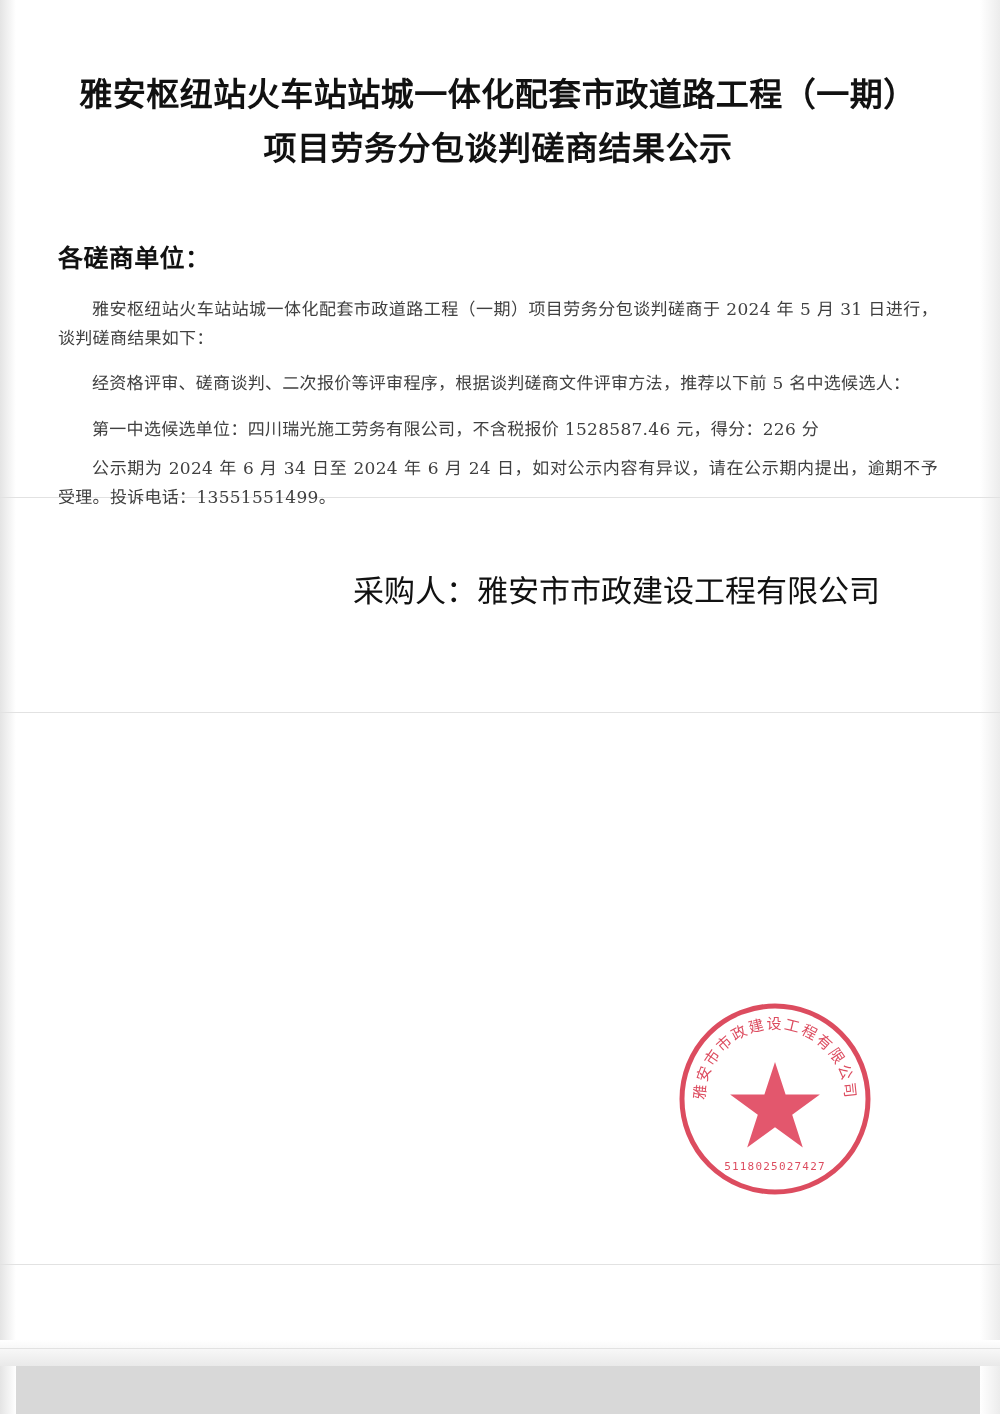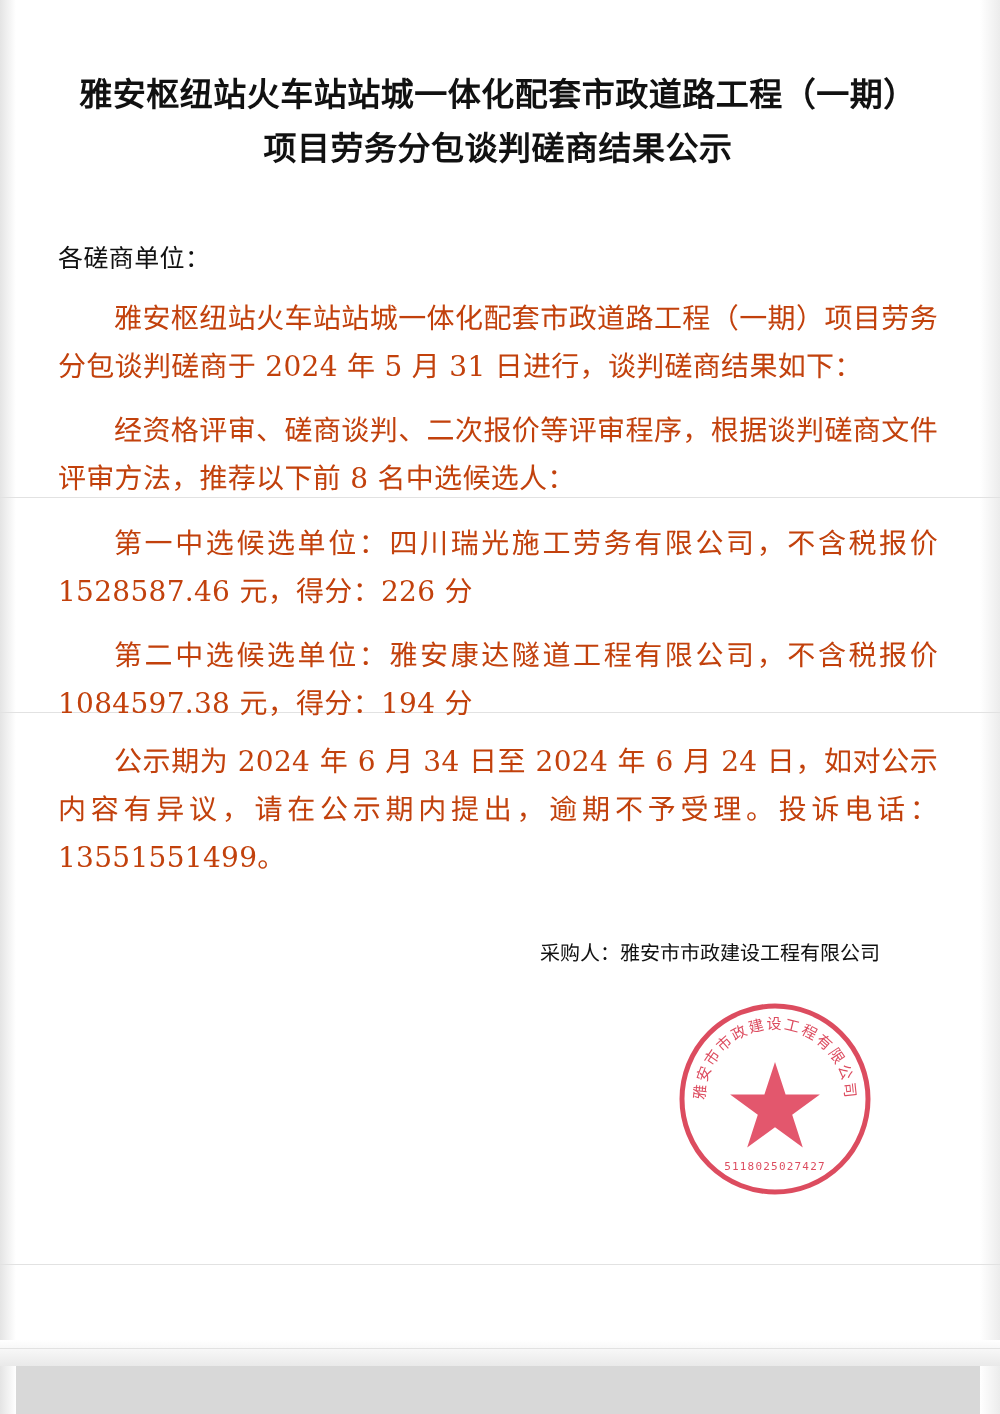--- a/index.html
+++ b/index.html
@@ -75,38 +75,39 @@
     letter-spacing: 0.5px;
     margin: 0 14px 0 14px;
   }
 
   .salutation {
     margin-top: 62px;
     font-size: 25px;
     line-height: 1.6;
     color: #111;
     letter-spacing: 0.4px;
+    font-weight: bold;
   }
 
   p.body-para {
     margin: 16px 0 0 0;
-    font-size: 28px;
+    font-size: 17px;
     line-height: 1.72;
-    color: #c2410c;
+    color: #404040;
     text-indent: 2em;
     text-align: justify;
     letter-spacing: 0.3px;
   }
 
   p.body-para.tight { margin-top: 10px; }
 
   .sign-block {
     margin-top: 52px;
     text-align: right;
-    font-size: 20px;
+    font-size: 31px;
     line-height: 1.8;
     color: #111;
     padding-right: 58px;
     position: relative;
     z-index: 3;
   }
   .sign-line { display: block; white-space: nowrap; }
   .sign-date { display: block; padding-right: 4px; }
 
   
@@ -148,23 +149,22 @@
   <div class="fold-line fold-3"></div>
   <div class="fold-line fold-4"></div>
 
   <div class="content">
 
     <h1 class="doc-title">雅安枢纽站火车站站城一体化配套市政道路工程（一期）项目劳务分包谈判磋商结果公示</h1>
 
     <div class="salutation">各磋商单位：</div>
 
     <p class="body-para">雅安枢纽站火车站站城一体化配套市政道路工程（一期）项目劳务分包谈判磋商于 2024 年 5 月 31 日进行，谈判磋商结果如下：</p>
-    <p class="body-para">经资格评审、磋商谈判、二次报价等评审程序，根据谈判磋商文件评审方法，推荐以下前 8 名中选候选人：</p>
+    <p class="body-para">经资格评审、磋商谈判、二次报价等评审程序，根据谈判磋商文件评审方法，推荐以下前 5 名中选候选人：</p>
     <p class="body-para">第一中选候选单位：四川瑞光施工劳务有限公司，不含税报价 1528587.46 元，得分：226 分</p>
-    <p class="body-para">第二中选候选单位：雅安康达隧道工程有限公司，不含税报价 1084597.38 元，得分：194 分</p>
     <p class="body-para tight">公示期为 2024 年 6 月 34 日至 2024 年 6 月 24 日，如对公示内容有异议，请在公示期内提出，逾期不予受理。投诉电话：13551551499。</p>
 
     <div class="sign-block">
       <span class="sign-line">采购人：雅安市市政建设工程有限公司</span>
     </div>
 
   </div>
 
   <div class="seal">
     <svg width="198" height="198" viewBox="0 0 198 198" xmlns="http://www.w3.org/2000/svg">

